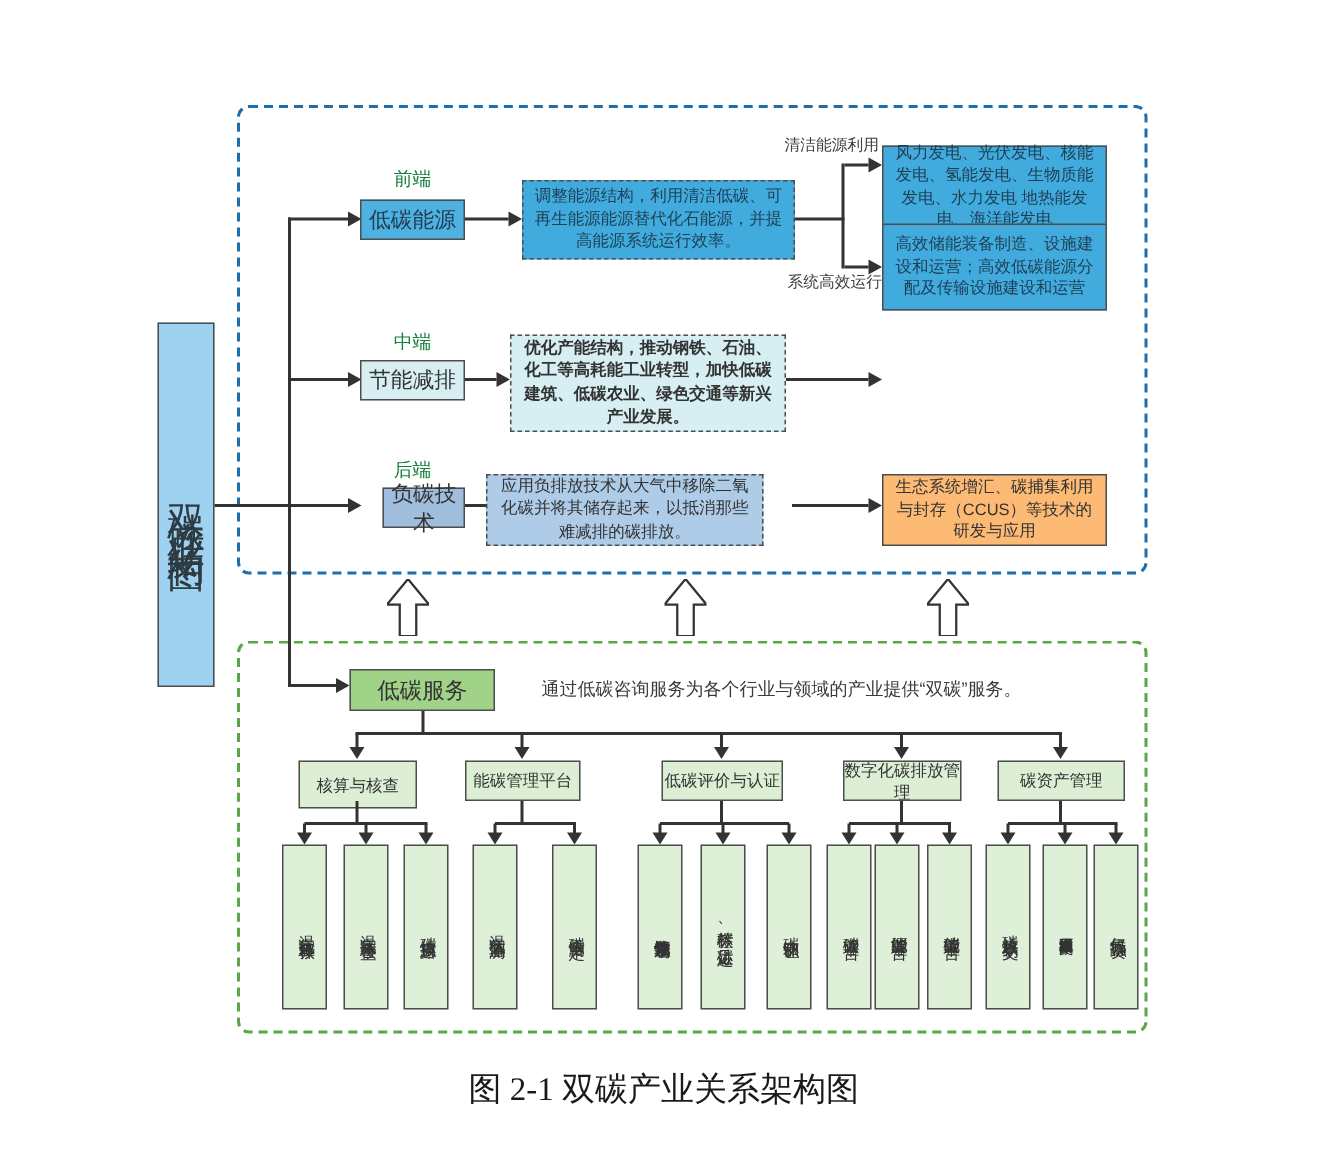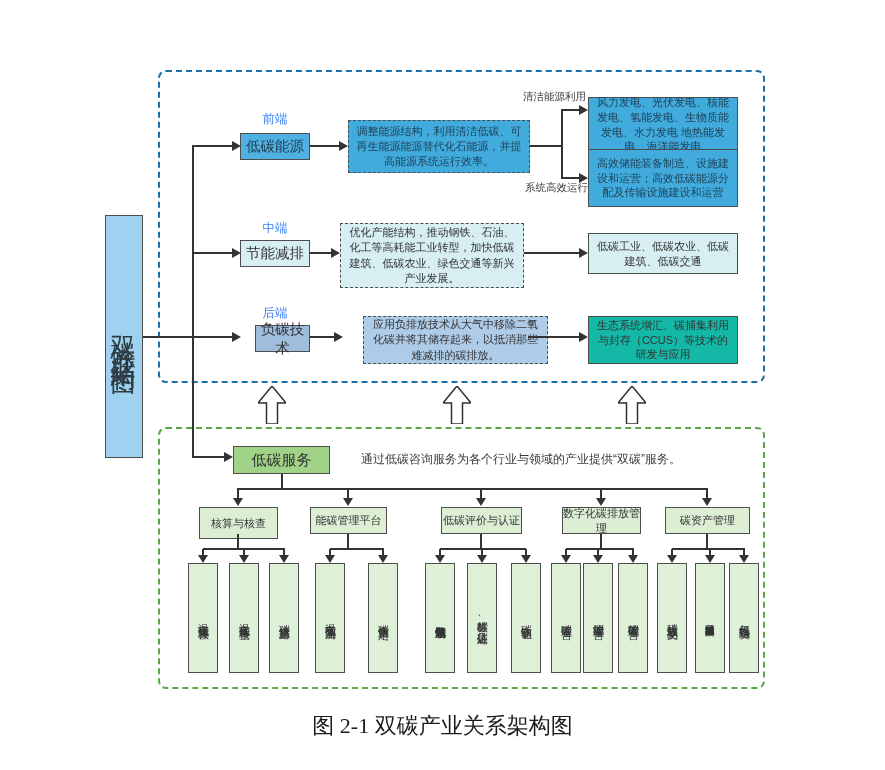--- a/index.html
+++ b/index.html
@@ -11,29 +11,29 @@
   .dashedb{border-style:dashed;border-width:1.5px;}
   .container{position:absolute;box-sizing:border-box;border-radius:8px;}
   .cont-blue{border:2.2px dashed #1c6fad;}
   .cont-green{border:2.2px dashed #5aa648;}
   .hline{position:absolute;height:2px;background:#333;}
   .vline{position:absolute;width:2px;background:#333;}
   .tri-r{position:absolute;width:0;height:0;border-top:5px solid transparent;
          border-bottom:5px solid transparent;border-left:9px solid #333;}
   .tri-d{position:absolute;width:0;height:0;border-left:5px solid transparent;
          border-right:5px solid transparent;border-top:8px solid #333;}
-  .lbl{position:absolute;color:#3b82f6;font-size:12.5px;}
+  .lbl{position:absolute;color:#15803d;font-size:12.5px;}
   .small-lbl{position:absolute;color:#404040;font-size:10.5px;white-space:nowrap;}
   .vtext{writing-mode:vertical-rl;text-orientation:upright;}
   .stage{font-size:14.5px;}
   .desc{font-size:11px;line-height:1.38;padding:20px 4px;}
   .res{font-size:11px;line-height:1.35;padding:2px 5px;}
   .bright{background:#41abde;color:#1d3f54;}
   .cyan{background:#d7eff2;}
-  .steel{background:#14b8a6;}
+  .steel{background:#fdba74;}
   .cat{font-size:11px;background:#dcefd5;}
   .leaf{width:30px;height:110px;background:#def0d8;font-size:11px;line-height:1;letter-spacing:1px;}
   .caption{position:absolute;left:0;top:711px;width:100%;text-align:center;
            font-family:"Liberation Serif","DejaVu Serif",serif;font-size:22px;color:#1a1a1a;}
   .uparrow{position:absolute;width:28px;height:38px;}
 </style>
 </head>
 <body>
 
 <div class="canvas">
@@ -73,30 +73,29 @@
   <div class="small-lbl" style="left:508px;top:90px;width:78px;text-align:right;">清洁能源利用</div>
   <div class="small-lbl" style="left:510px;top:181px;width:78px;text-align:right;">系统高效运行</div>
 
   <div class="box res bright" style="left:588px;top:97px;width:150px;height:55px;">风力发电、光伏发电、核能发电、氢能发电、生物质能发电、水力发电 地热能发电、海洋能发电</div>
   <div class="box res bright" style="left:588px;top:149px;width:150px;height:58px;">高效储能装备制造、设施建设和运营；高效低碳能源分配及传输设施建设和运营</div>
 
   <div class="lbl" style="left:240px;top:220px;width:70px;text-align:center;">中端</div>
   <div class="box stage cyan" style="left:240px;top:240px;width:70px;height:27px;">节能减排</div>
   <div class="hline" style="left:310px;top:252px;width:21px;"></div>
   <div class="tri-r" style="left:331px;top:248px;"></div>
-  <div class="box dashedb desc cyan" style="left:340px;top:223px;width:184px;height:65px;">优化产能结构，推动钢铁、石油、化工等高耗能工业转型，加快低碳建筑、低碳农业、绿色交通等新兴产业发展。</div>
+  <div class="box dashedb desc cyan" style="left:340px;top:223px;width:184px;height:65px;font-weight:bold;">优化产能结构，推动钢铁、石油、化工等高耗能工业转型，加快低碳建筑、低碳农业、绿色交通等新兴产业发展。</div>
   <div class="hline" style="left:524px;top:252px;width:55px;"></div>
   <div class="tri-r" style="left:579px;top:248px;"></div>
-  <div class="box res cyan" style="left:588px;top:233px;width:150px;height:41px;">低碳工业、低碳农业、低碳建筑、低碳交通</div>
 
   <div class="lbl" style="left:240px;top:305px;width:70px;text-align:center;">后端</div>
   <div class="box stage steel" style="left:240px;top:325px;width:55px;height:27px;background:#9fbede;margin-left:15px;">负碳技术</div>
   <div class="hline" style="left:310px;top:336px;width:24px;"></div>
   <div class="tri-r" style="left:334px;top:332px;"></div>
-  <div class="box dashedb desc steel" style="left:363px;top:316px;width:185px;height:48px;background:#aecbe8;">应用负排放技术从大气中移除二氧化碳并将其储存起来，以抵消那些难减排的碳排放。</div>
+  <div class="box dashedb desc steel" style="left:324px;top:316px;width:185px;height:48px;background:#aecbe8;">应用负排放技术从大气中移除二氧化碳并将其储存起来，以抵消那些难减排的碳排放。</div>
   <div class="hline" style="left:528px;top:336px;width:51px;"></div>
   <div class="tri-r" style="left:579px;top:332px;"></div>
   <div class="box res steel" style="left:588px;top:316px;width:150px;height:48px;">生态系统增汇、碳捕集利用与封存（CCUS）等技术的研发与应用</div>
 
   <svg class="uparrow" style="left:258px;top:386px;" viewBox="0 0 28 38">
     <polygon points="14,0 28,17 19.5,17 19.5,38 8.5,38 8.5,17 0,17" fill="#fff" stroke="#333" stroke-width="1.5"></polygon>
     </svg>
   <svg class="uparrow" style="left:443px;top:386px;" viewBox="0 0 28 38">
     <polygon points="14,0 28,17 19.5,17 19.5,38 8.5,38 8.5,17 0,17" fill="#fff" stroke="#333" stroke-width="1.5"></polygon>
     </svg>

